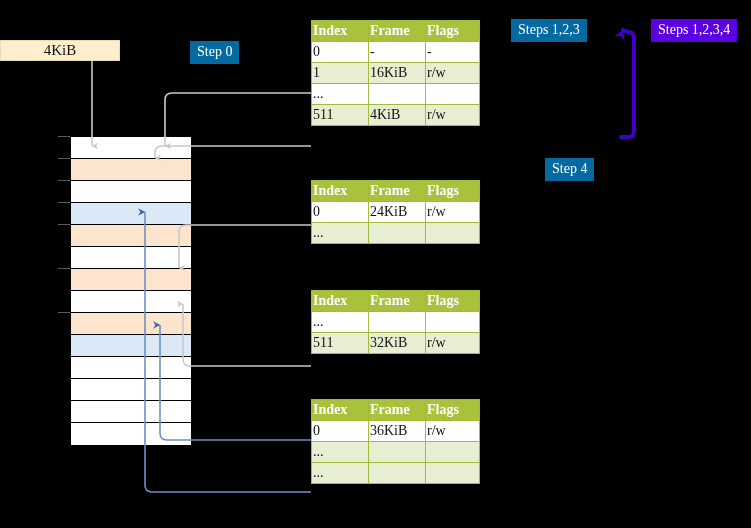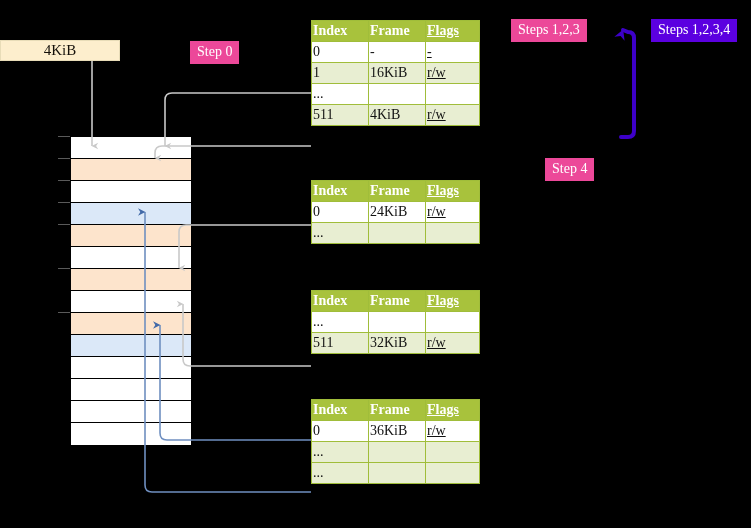--- a/index.html
+++ b/index.html
@@ -19,21 +19,21 @@
   
   .badge {
     position: absolute;
     color: #ffffff;
     font-size: 14px;
     line-height: 18px;
     padding: 2px 7px 3px 7px;
     white-space: nowrap;
     font-family: "Liberation Serif", serif;
   }
-  .badge.red  { background: #ec4899; }
+  .badge.red  { background: #0369a1; }
   .badge.blue { background: #5b00e0; }
 
   .sizebox {
     position: absolute;
     background: #fdeecd;
     border: 1px solid #e8dcb8;
     color: #14100a;
     font-size: 15px;
     line-height: 19px;
     text-align: center;
@@ -63,21 +63,21 @@
     background: #a8c23c;
     color: #ffffff;
     font-weight: bold;
   }
   .ptable td { color: #111111; }
   .ptable tr.alt td { background: #e8eed2; }
   .ptable td.hl { background: #fcf6a6; }
 
   .col-index { width: 57px; }
   .col-frame { width: 57px; }
-  .col-flags { width: 54px; text-decoration: underline; }
+  .col-flags { width: 54px; }
 
   
   #memcol {
     position: absolute;
     left: 70px;
     top: 136px;
     width: 120px;
     height: 278px;
     box-sizing: border-box;
     border: 1px solid #000000;

